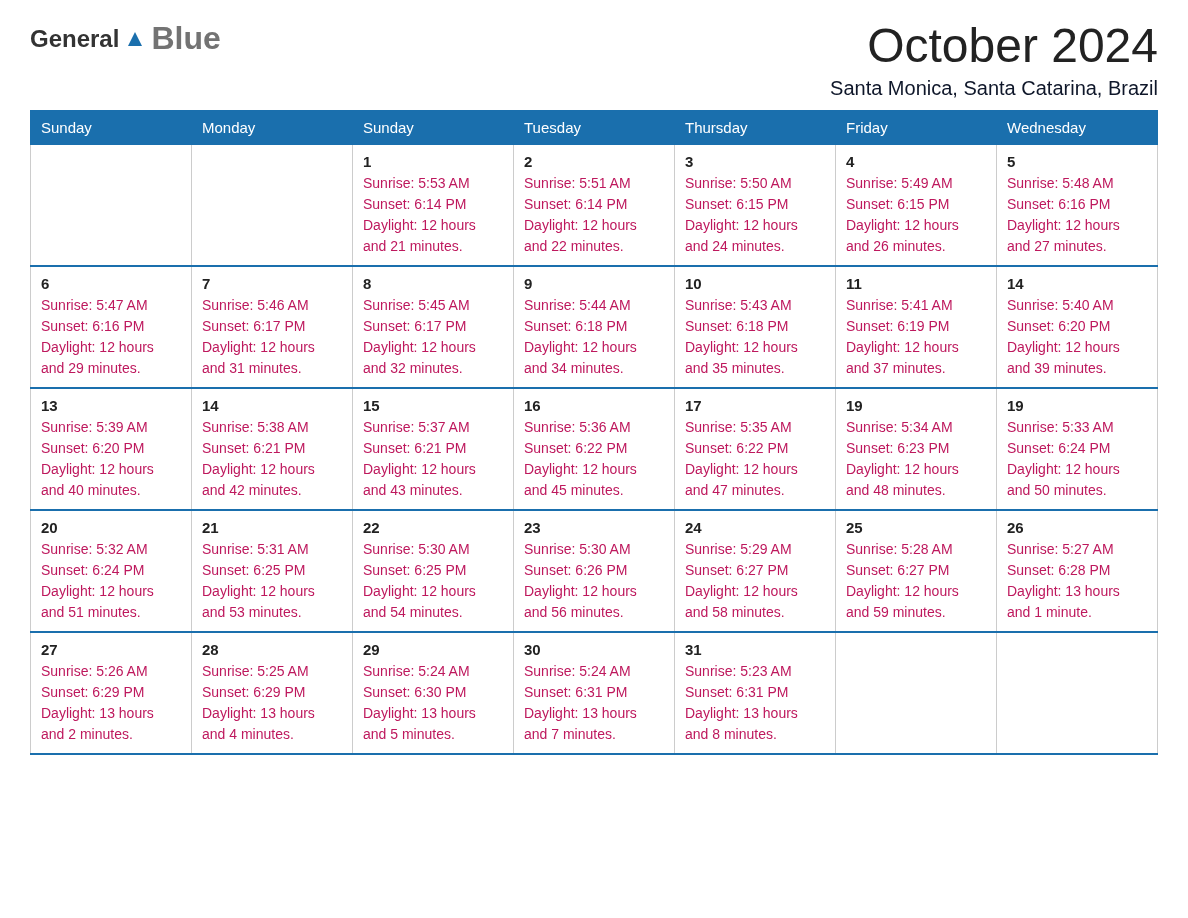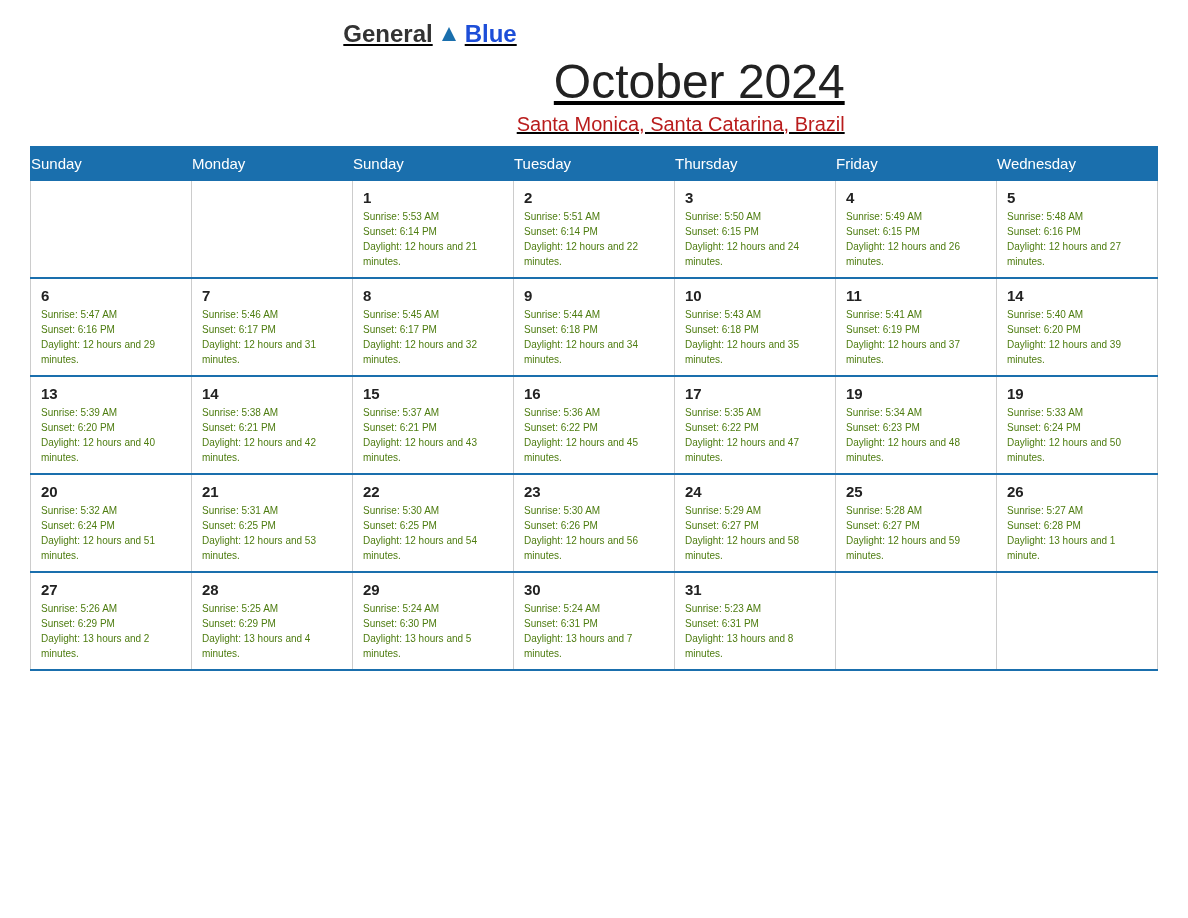--- a/index.html
+++ b/index.html
@@ -5,56 +5,54 @@
     * { margin: 0; padding: 0; box-sizing: border-box; }
     body {
       font-family: Arial, sans-serif;
       background: #fff;
       width: 1188px;
       min-height: 918px;
       padding: 20px 30px;
     }
     .header {
       display: flex;
-      justify-content: center;
+      justify-content: space-between;
       align-items: flex-start;
       margin-bottom: 10px;
-      text-decoration: underline;
     }
     .logo {
       display: flex;
       align-items: center;
       gap: 4px;
     }
     .title-block {
       text-align: right;
-      margin-top: 36px;
     }
     .month-title {
       font-size: 48px;
       font-weight: normal;
       color: #222;
       line-height: 1.1;
     }
     .location-title {
       font-size: 20px;
-      color: #b91c1c;
+      color: #0f172a;
       margin-top: 4px;
     }
     table {
       width: 100%;
       border-collapse: collapse;
       margin-top: 10px;
     }
     thead tr th {
       background-color: #1a6fad;
       color: #fff;
       font-size: 15px;
       font-weight: normal;
-      padding: 8px 0;
+      padding: 8px 10px;
       text-align: left;
       border: 1px solid #1a6fad;
     }
     tbody tr td {
       vertical-align: top;
       padding: 8px 10px;
       border: 1px solid #ccc;
       font-size: 13px;
       color: #333;
       width: calc(100% / 7);
@@ -64,38 +62,38 @@
       border-bottom: 2px solid #1a6fad;
     }
     .day-number {
       font-size: 15px;
       font-weight: bold;
       color: #222;
       display: block;
       margin-bottom: 3px;
     }
     .day-info {
-      font-size: 10px;
-      color: #4d7c0f;
+      font-size: 14px;
+      color: #be185d;
       line-height: 1.5;
     }
     .empty-cell {
       background: #fff;
     }
   </style>
 </head>
 <body>
 
 <div class="header">
   <div class="logo">
     <span style="font-size:24px;font-weight:bold;color:#333;">General</span>
     <svg width="22" height="22" viewBox="0 0 22 22" style="margin:0 1px;">
       <polygon points="4,18 18,18 11,4" fill="#1a6fad"></polygon>
     </svg>
-    <span style="font-size:24px;font-weight:bold;color:#1d4ed8;">Blue</span>
+    <span style="font-size:32px;font-weight:bold;color:#737373;">Blue</span>
   </div>
   <div class="title-block">
     <div class="month-title">October 2024</div>
     <div class="location-title">Santa Monica, Santa Catarina, Brazil</div>
   </div>
 </div>
 
 <table>
   <thead>
     <tr>

